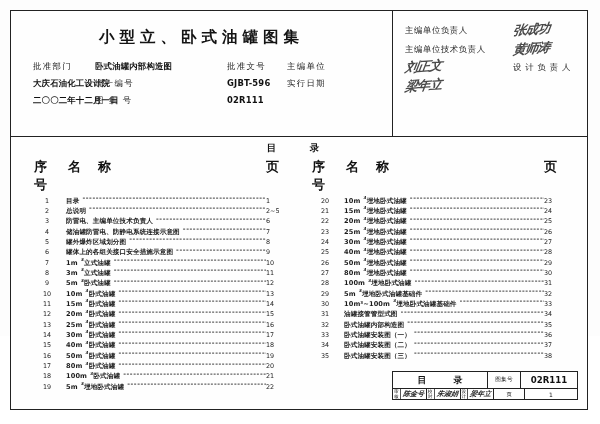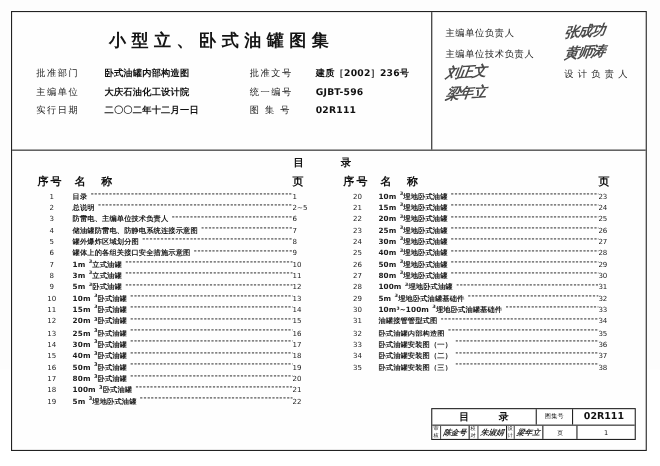--- a/index.html
+++ b/index.html
@@ -117,21 +117,21 @@
     padding-top: 5px;
     color: #151515;
   }
   .toc-cols {
     display: flex;
     padding: 3px 10px 0 10px;
   }
   .toc-col { width: 50%; padding: 0 13px; box-sizing: border-box; }
   .toc-head {
     display: flex;
-    font-size: 10px;
+    font-size: 13px;
     font-weight: 700;
     letter-spacing: 2px;
     padding-bottom: 2px;
     color: #111;
   }
   .toc-head .h-no { width: 26px; }
   .toc-head .h-name { flex: 1; padding-left: 8px; }
   .toc-head .h-pg { width: 20px; text-align: left; }
   .toc-row {
     display: flex;
@@ -267,21 +267,20 @@
 
     <div class="header">
 
       <div class="header-left">
         <div class="atlas-title">小型立、卧式油罐图集</div>
 
         <div class="meta-grid">
           <div class="meta-label">批准部门</div>
           <div class="meta-value">卧式油罐内部构造图</div>
           <div class="meta-label">批准文号</div>
-          <div class="meta-value">建质［2002］236号</div>
 
           <div class="meta-label">主编单位</div>
           <div class="meta-value">大庆石油化工设计院</div>
           <div class="meta-label">统一编号</div>
           <div class="meta-value">GJBT-596</div>
 
           <div class="meta-label">实行日期</div>
           <div class="meta-value">二〇〇二年十二月一日</div>
           <div class="meta-label">图 集 号</div>
           <div class="meta-value">02R111</div>

